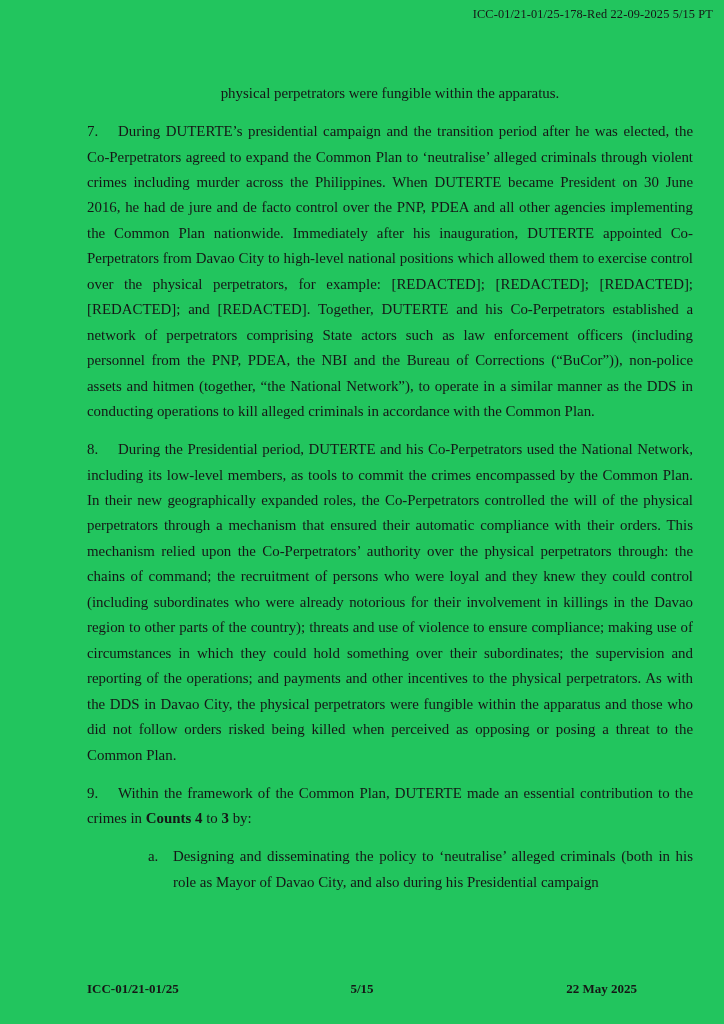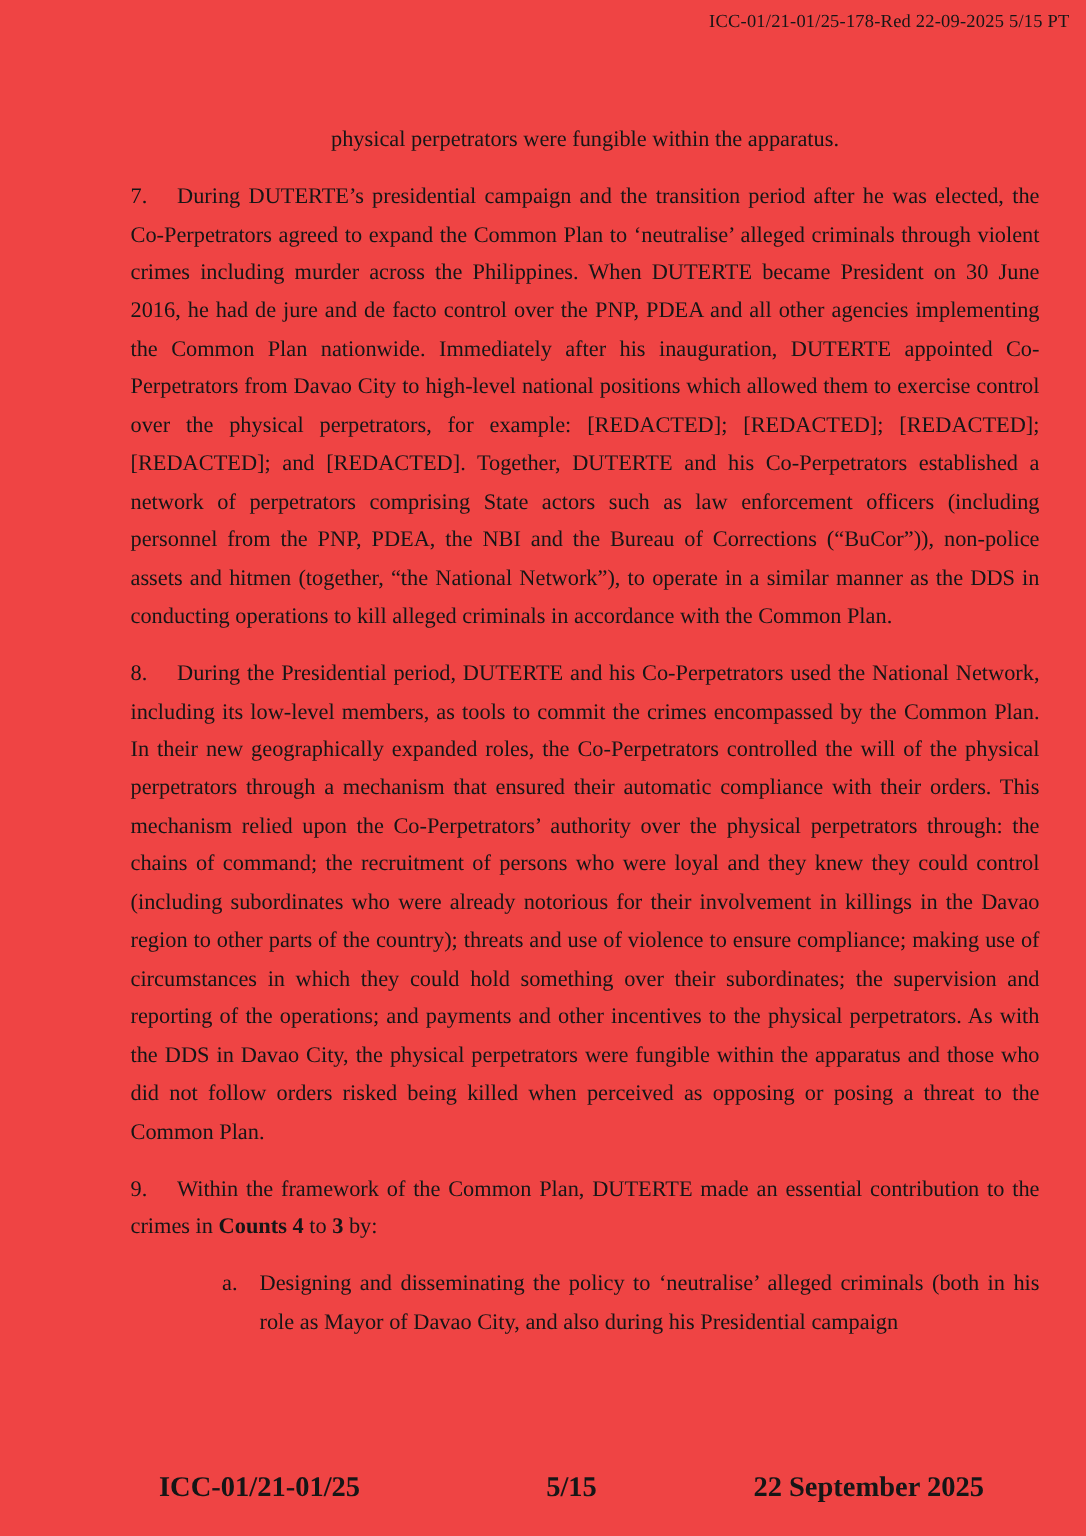--- a/index.html
+++ b/index.html
@@ -6,21 +6,21 @@
   html, body { background: #e8e8e8; }
   body {
     width: 724px; height: 1024px;
     font-family: "Liberation Serif", "DejaVu Serif", serif;
     color: #161616;
     position: relative;
   }
   .page {
     position: absolute; inset: 0;
     width: 724px; height: 1024px;
-    background: #ef4444;
+    background: #22c55e;
     overflow: hidden;
   }
   .header-stamp {
     position: absolute;
     top: 7px; right: 11px;
     font-size: 12.3px;
     letter-spacing: 0.15px;
     white-space: nowrap;
   }
   .body-block {
@@ -36,24 +36,23 @@
   .para-number { display: inline-block; width: 31px; }
   .seg-italic { }
   .seg-bold { font-weight: bold; }
   .list-item { display: flex; margin-left: 61px; margin-top: 0; }
   .list-marker { flex: 0 0 25px; }
   .list-text { flex: 1; text-align: justify; }
   .footer {
     position: absolute;
     left: 87px; top: 981px;
     width: 550px;
-    font-size: 19px;
+    font-size: 13px;
     display: flex;
     align-items: center;
-    margin-left: 19px;
   }
   .footer-left { font-weight: bold; width: 185px; }
   .footer-center { flex: 1; text-align: center; font-weight: bold; }
   .footer-right { font-weight: bold; width: 185px; text-align: right; }
 </style>
 </head>
 <body>
 
 <div class="page">
 
@@ -72,16 +71,16 @@
     <div class="list-item">
       <span class="list-marker">a.</span>
       <span class="list-text">Designing and disseminating the policy to ‘neutralise’ alleged criminals (both in his role as Mayor of Davao City, and also during his Presidential campaign</span>
     </div>
 
   </div>
 
   <div class="footer">
     <span class="footer-left">ICC-01/21-01/25</span>
     <span class="footer-center">5/15</span>
-    <span class="footer-right">22 September 2025</span>
+    <span class="footer-right">22 May 2025</span>
   </div>
 
 </div>
 
 </body></html>

